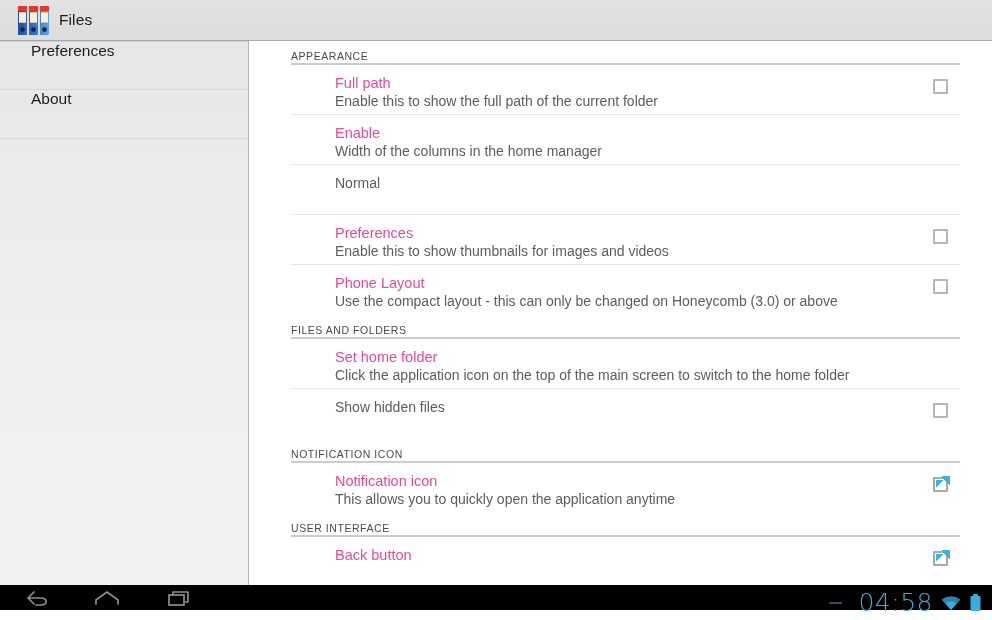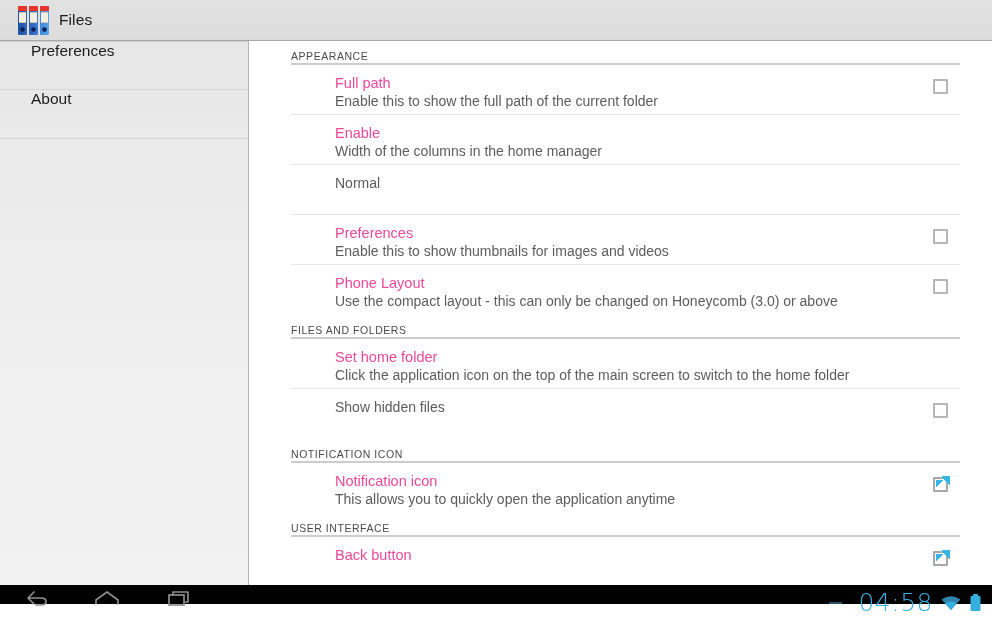--- a/index.html
+++ b/index.html
@@ -204,24 +204,24 @@
   .cbox.checked {
     border-color: #a8a8a8;
   }
 
   
   .navbar {
     position: absolute;
     left: 0;
     top: 585px;
     width: 992px;
-    height: 19px;
+    height: 25px;
     background: #000000;
     display: flex;
-    align-items: flex-start;
+    align-items: center;
   }
   .nav-btns {
     display: flex;
     align-items: center;
     gap: 38px;
     padding-left: 18px;
   }
   .nav-btn {
     width: 34px;
     height: 26px;

